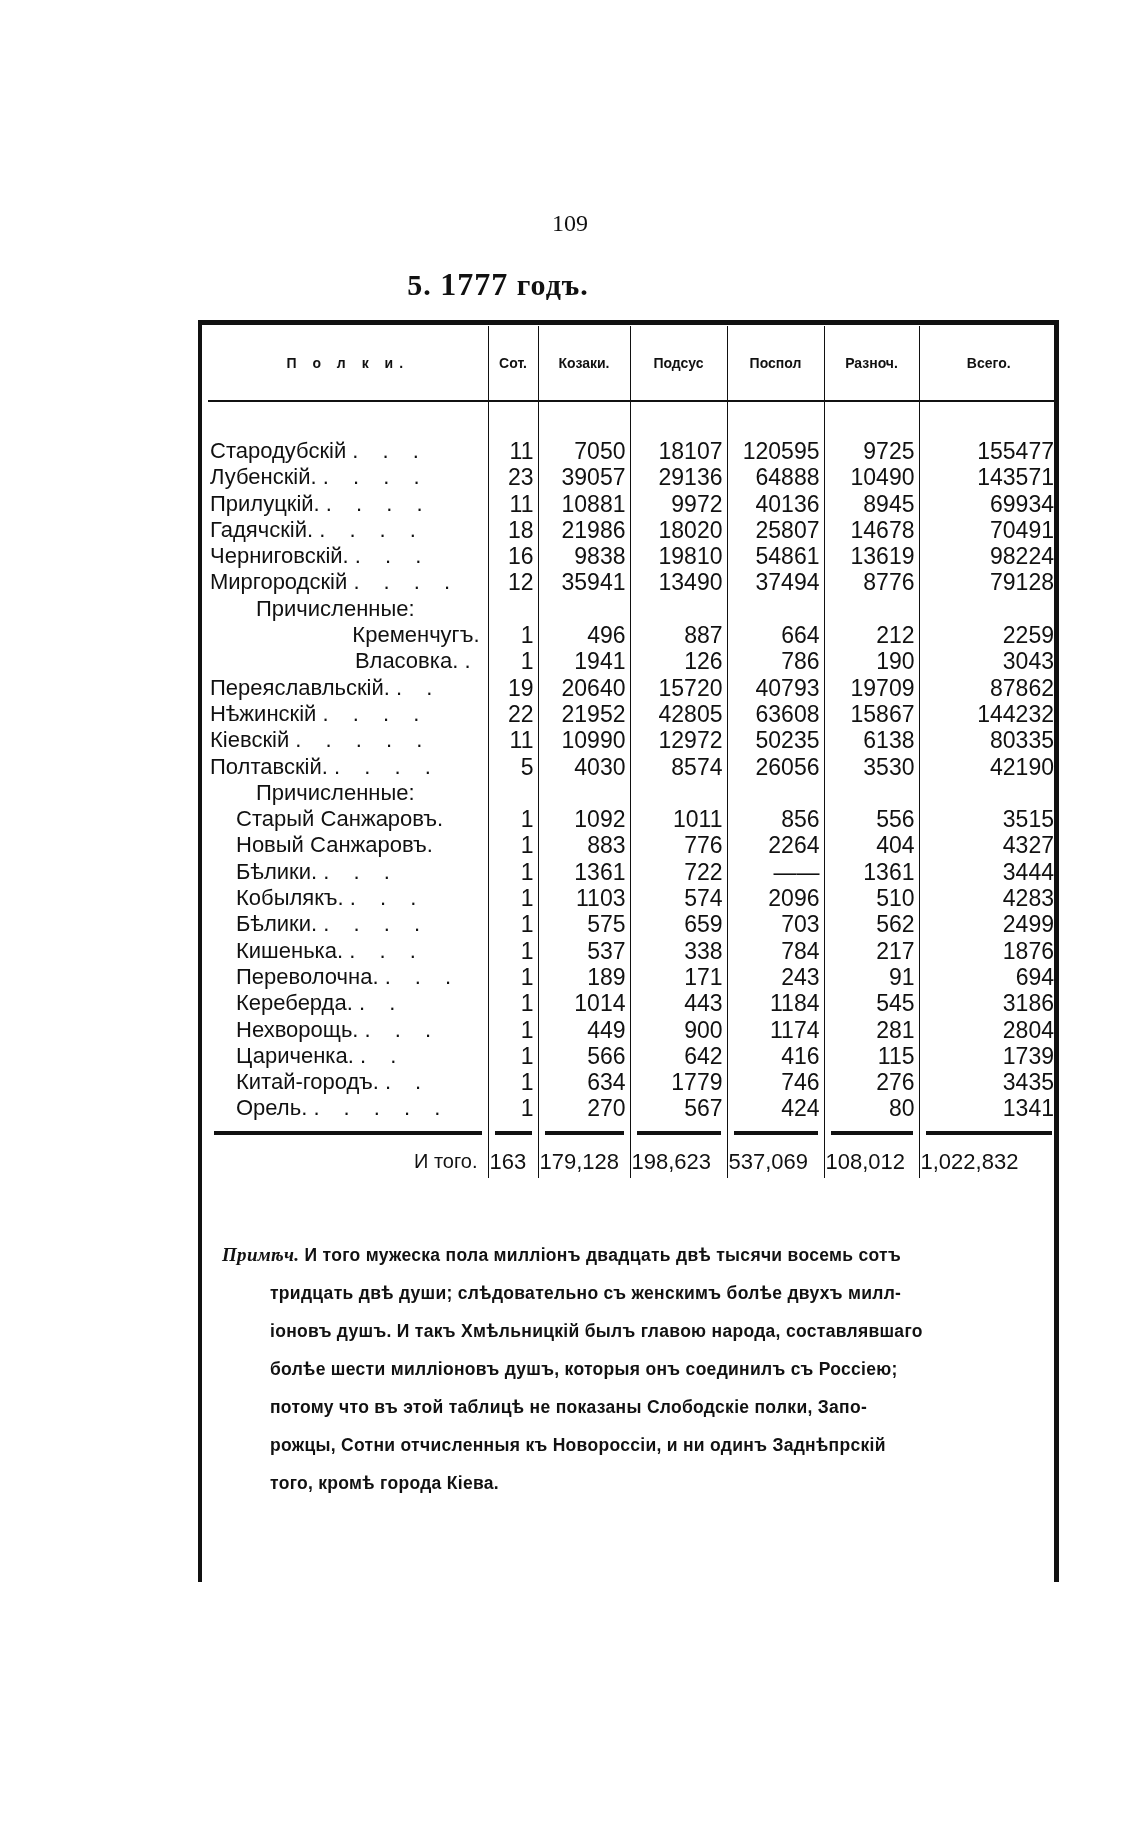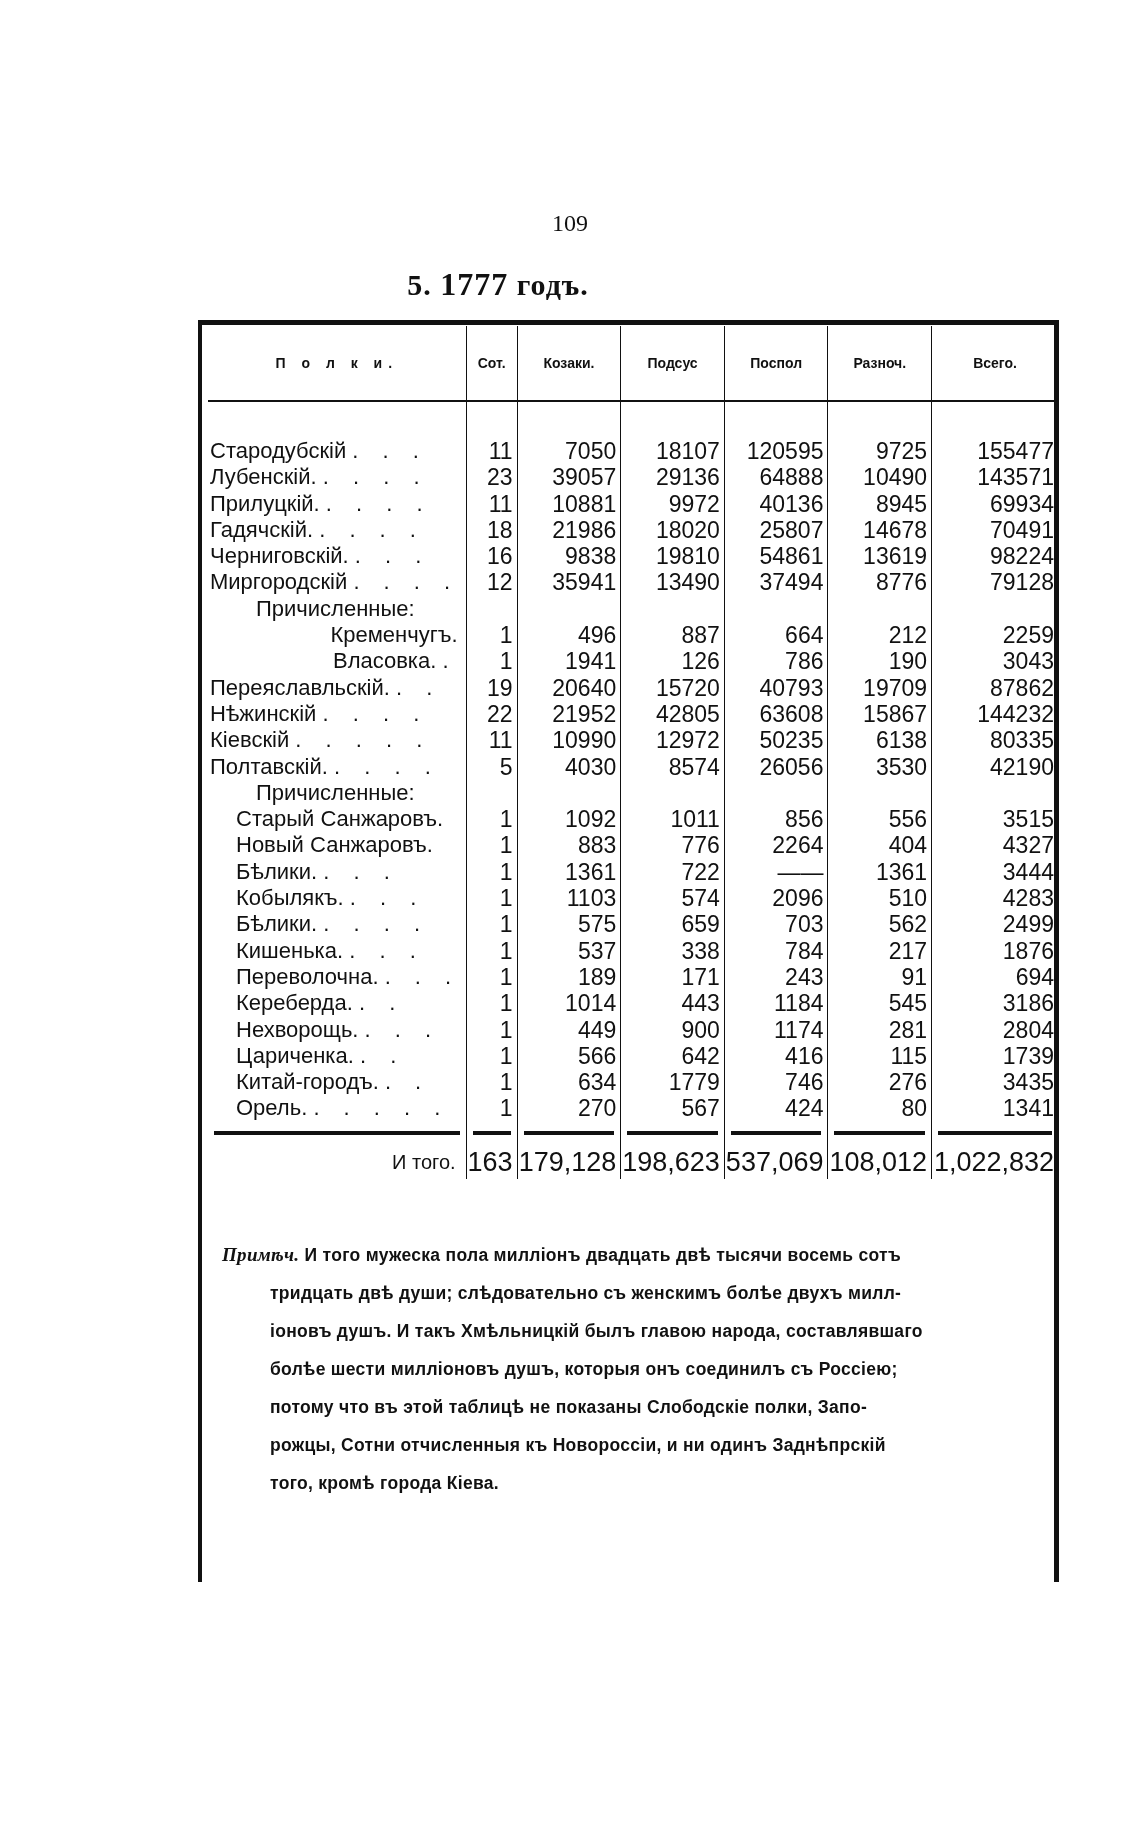--- a/index.html
+++ b/index.html
@@ -21,21 +21,21 @@
   tbody.rows td { font-size:23px; line-height:26.3px; height:26.3px; padding:0 4px 0 0; border-right:1.5px solid #111; text-align:right; white-space:nowrap; transform-origin:right; }
   tbody.rows td:last-child { border-right:none; }
   tbody.rows td.name { text-align:left; padding-left:2px; font-size:22px; }
   td.name.i1 { padding-left:48px !important; }
   td.name.i2 { padding-left:28px !important; }
   td.name.right { text-align:right !important; padding-right:8px !important; }
   .dots { letter-spacing:9px; }
   .sumsep td { height:22px; border-right:1.5px solid #111; position:relative; }
   .sumsep td:last-child { border-right:none; }
   .sumsep td .bar { position:absolute; left:6px; right:6px; top:9px; height:4px; background:#111; }
-  .totals td { font-size:27px; height:30px; border-right:1.5px solid #111; text-align:right; padding-right:4px; white-space:nowrap; }
+  .totals td { font-size:22px; height:30px; border-right:1.5px solid #111; text-align:left; padding-right:4px; white-space:nowrap; }
   .totals td:last-child { border-right:none; }
   .totals td.name { text-align:right; padding-right:10px; font-size:20px; }
   .note { position:absolute; left:222px; top:1236px; width:822px; font-family:"Liberation Sans","DejaVu Sans",sans-serif;
           font-size:17.5px; line-height:38px; font-weight:bold; text-align:justify; letter-spacing:0.3px; }
   .note .lead { font-family:"Liberation Serif","DejaVu Serif",serif; font-style:italic; font-weight:bold; font-size:19px; }
   .note .line { display:block; }
   .note .indent { padding-left:48px; }
 </style>
 </head>
 <body>

